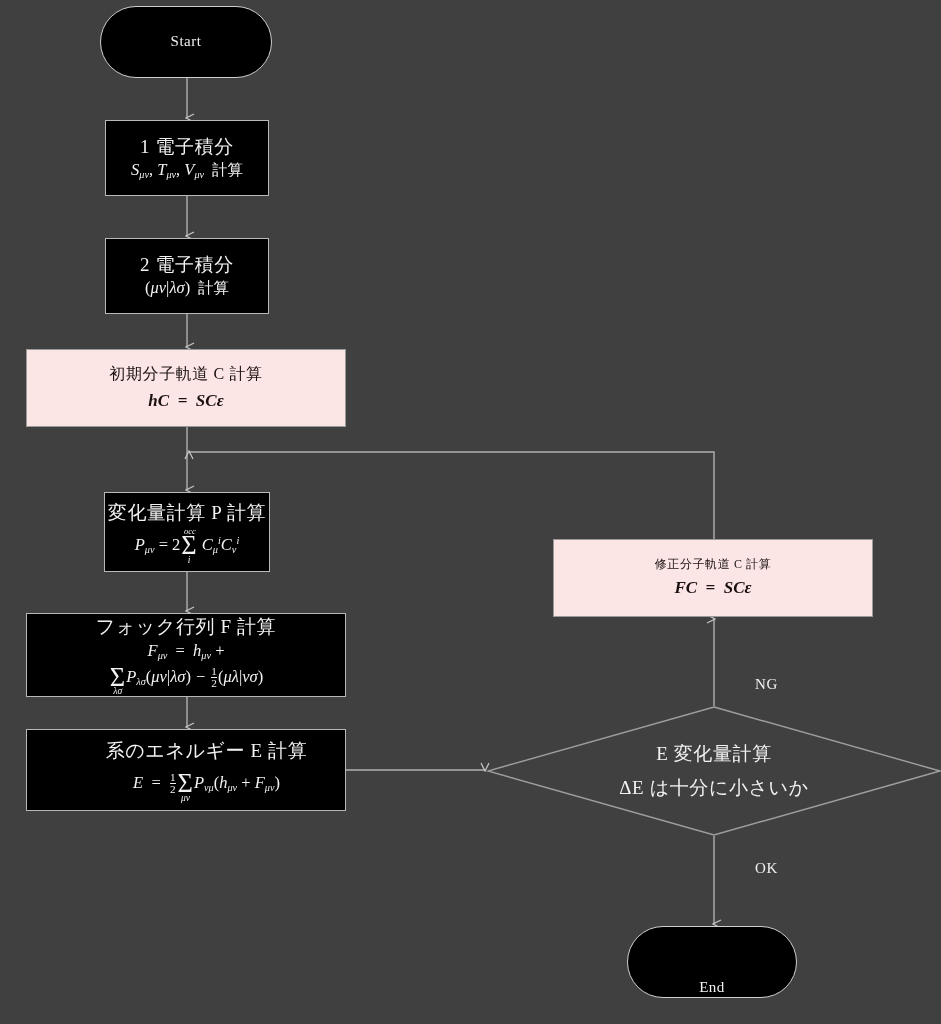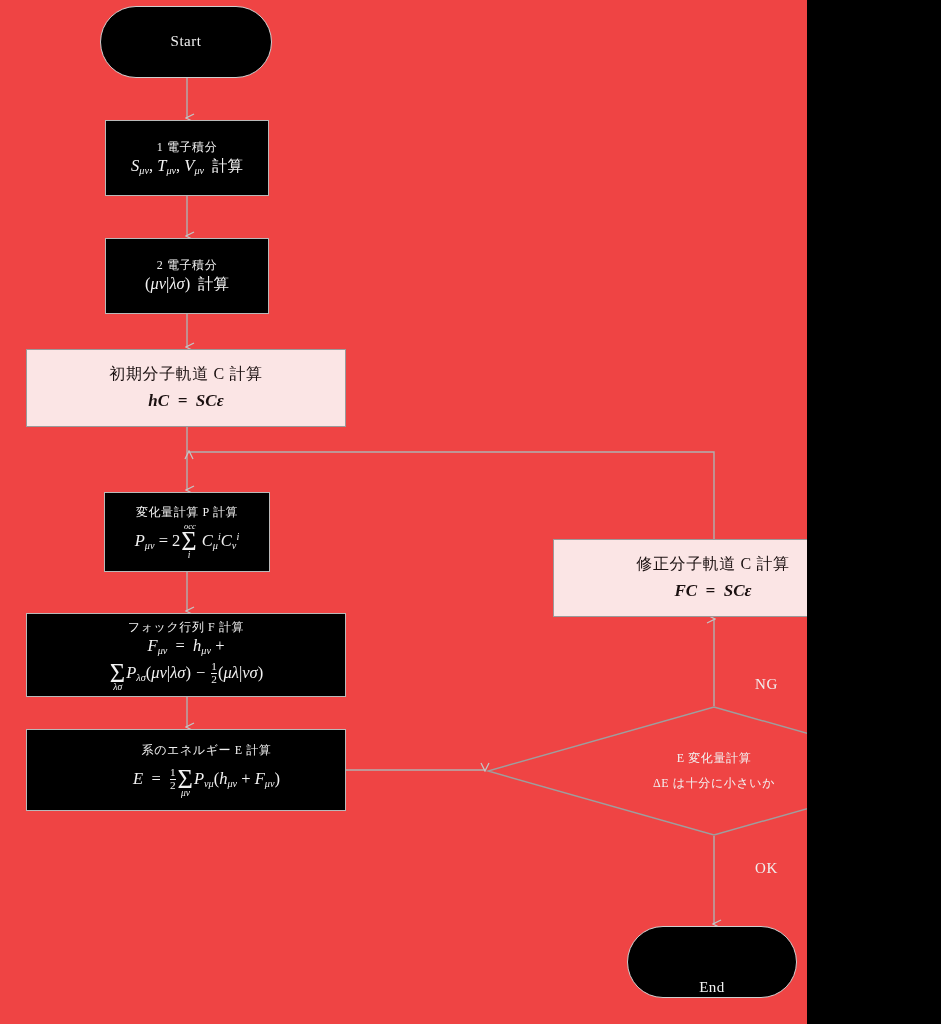--- a/index.html
+++ b/index.html
@@ -2,23 +2,23 @@
 <html><head>
 <meta charset="utf-8">
 <style>
   html, body {
     margin: 0;
     padding: 0;
     background: #000000;
   }
   #canvas {
     position: relative;
-    width: 807px;
+    width: 941px;
     height: 1024px;
-    background: #ef4444;
+    background: #404040;
     font-family: "Liberation Serif", "DejaVu Serif", serif;
     overflow: hidden;
   }
   svg#wires {
     position: absolute;
     left: 0;
     top: 0;
     width: 941px;
     height: 1024px;
     pointer-events: none;
@@ -46,21 +46,21 @@
   .node.term {
     border: 1.4px solid #cfcfcf;
     background: #000000;
     color: #f2f2f2;
     border-radius: 999px;
   }
   .node .ln {
     display: block;
     white-space: nowrap;
   }
-  .l1 { font-size: 12px; letter-spacing: .6px; }
+  .l1 { font-size: 19px; letter-spacing: .6px; }
   .l2 { font-size: 16px; }
   .term .l1 { font-size: 15px; letter-spacing: .5px; }
 
   
   .math {
     font-family: "Liberation Serif", "DejaVu Serif", serif;
     font-style: italic;
     font-size: 16.5px;
     white-space: nowrap;
     display: inline-block;
@@ -226,21 +226,21 @@
   </div>
 
   <div class="node proc" id="n-energy">
     <span class="ln l1">系のエネルギー E 計算</span>
     <span class="ln l2" style="margin-top:4px">
       <span class="math"><i>E</i>&nbsp;&nbsp;<span class="up">=</span>&nbsp;&nbsp;<span class="frac"><span class="num">1</span><span class="den">2</span></span><span class="sumlim"><span class="sigma">Σ</span><span class="lo">μν</span></span><i>P</i><sub>νμ</sub><span class="up">(</span><i>h</i><sub>μν</sub>&nbsp;<span class="up">+</span>&nbsp;<i>F</i><sub>μν</sub><span class="up">)</span></span>
     </span>
   </div>
 
   <div class="node proc pink" id="n-newmo">
-    <span class="ln l1" style="font-size:16px">修正分子軌道 C 計算</span>
+    <span class="ln l1" style="font-size:12px">修正分子軌道 C 計算</span>
     <span class="ln l2" style="margin-top:5px">
       <span class="math bold" style="font-size:17px"><i>FC</i>&nbsp;&nbsp;=&nbsp;&nbsp;<i>SC</i>ε</span>
     </span>
   </div>
 
   <div class="node" id="n-check">
     <div class="inner">
       <span class="ln l1">E 変化量計算</span>
       <span class="ln l1" style="display:block;margin-top:10px">ΔE は十分に小さいか</span>
     </div>

